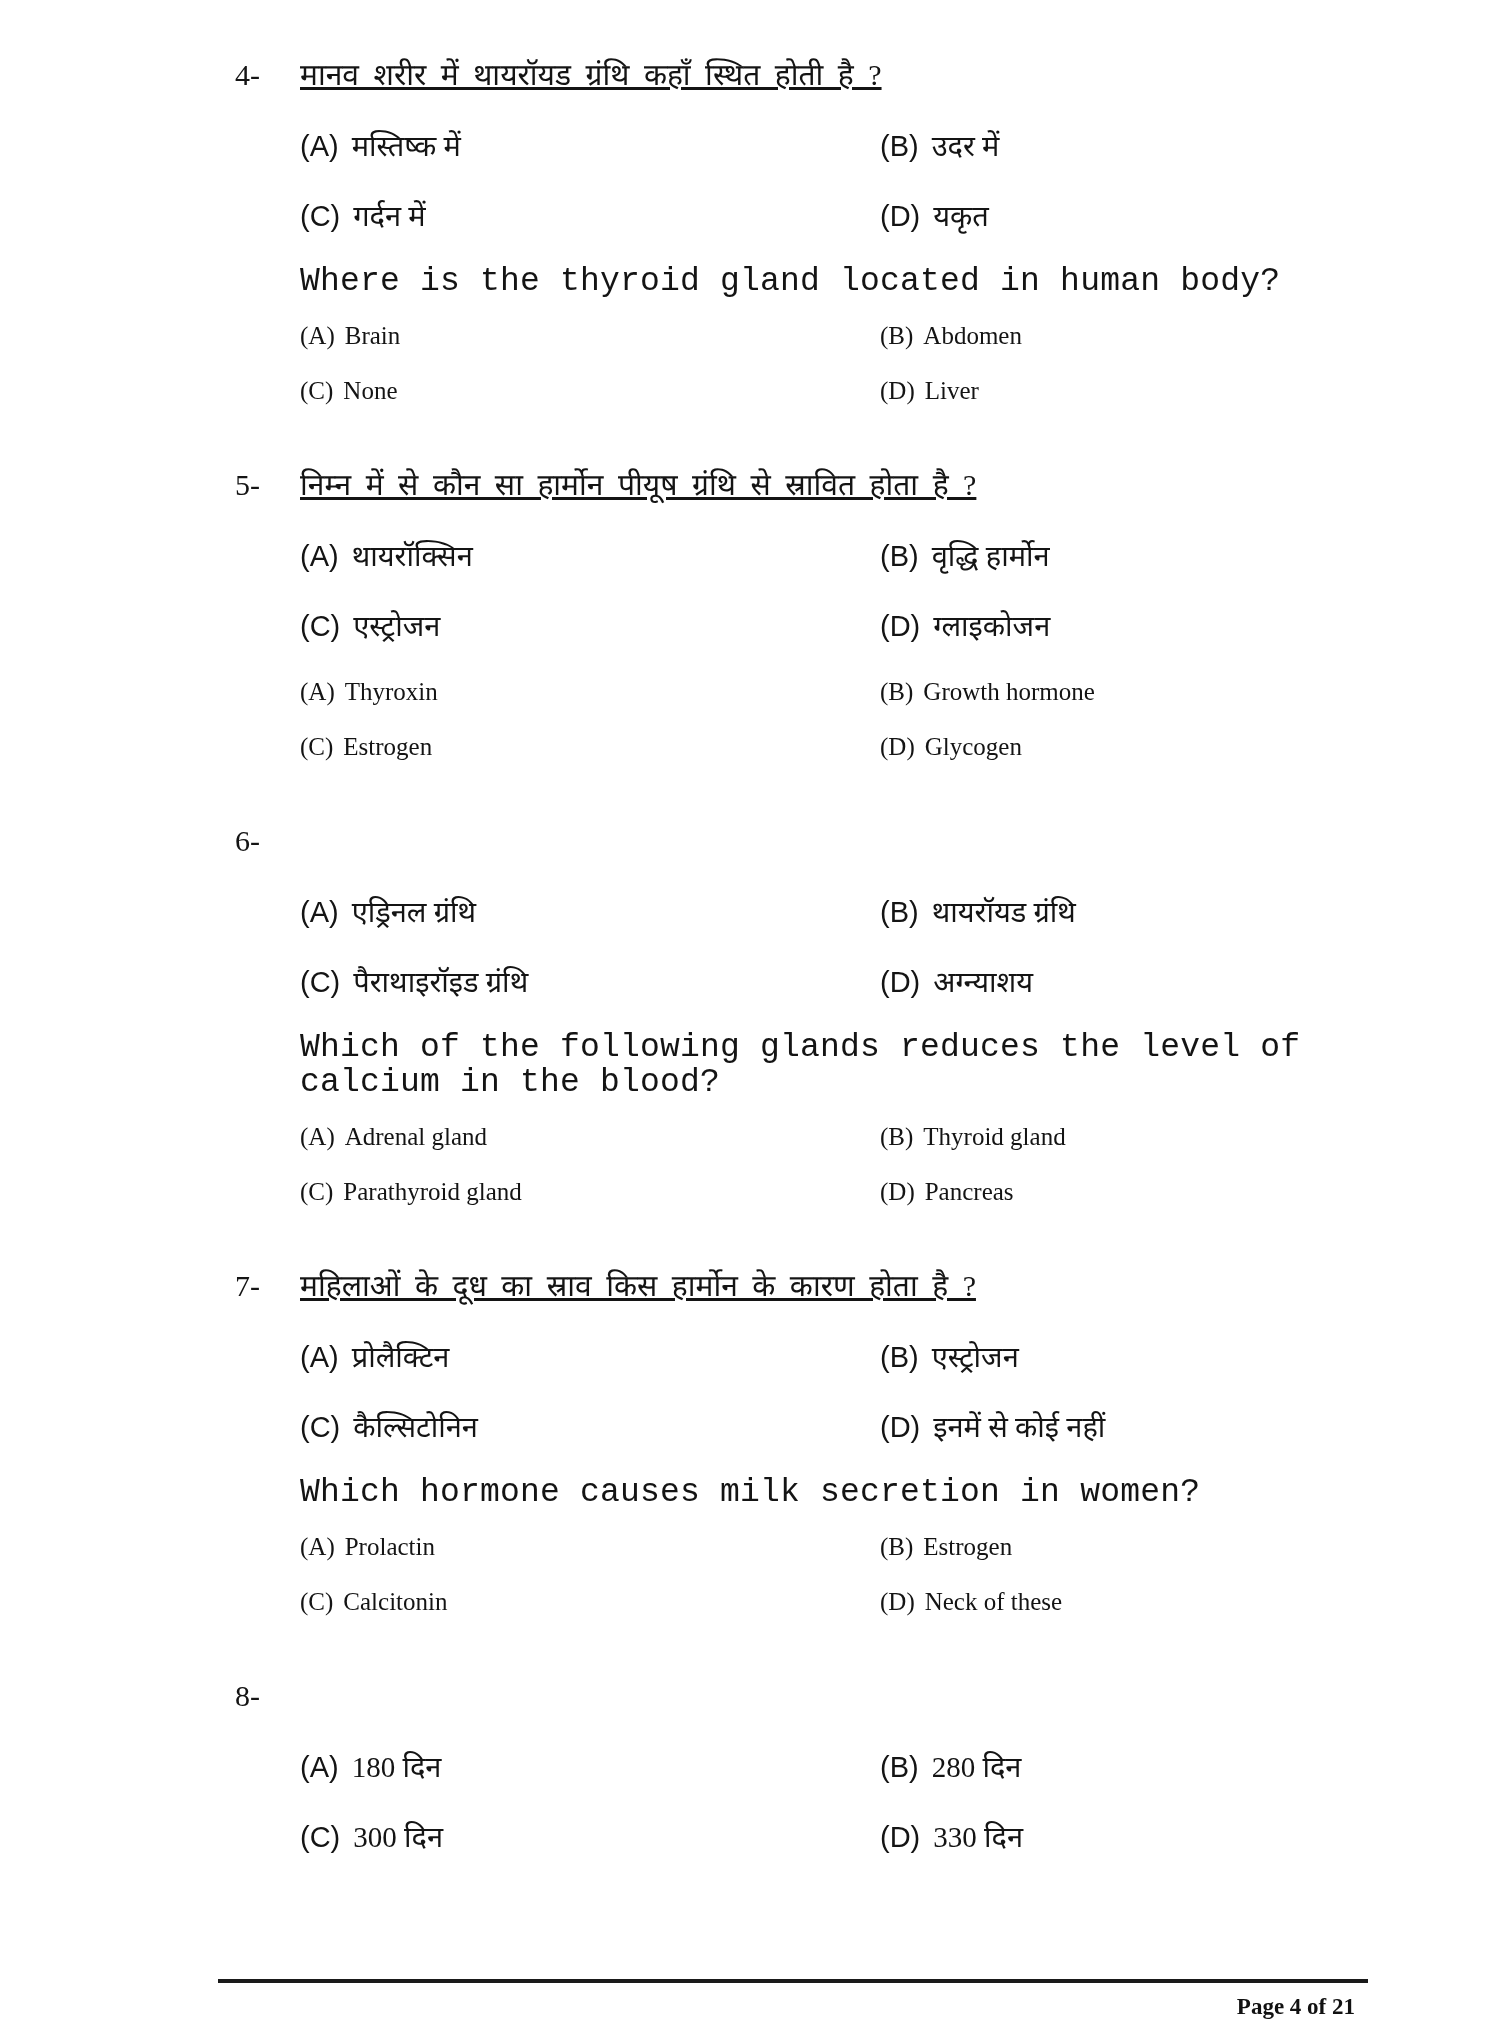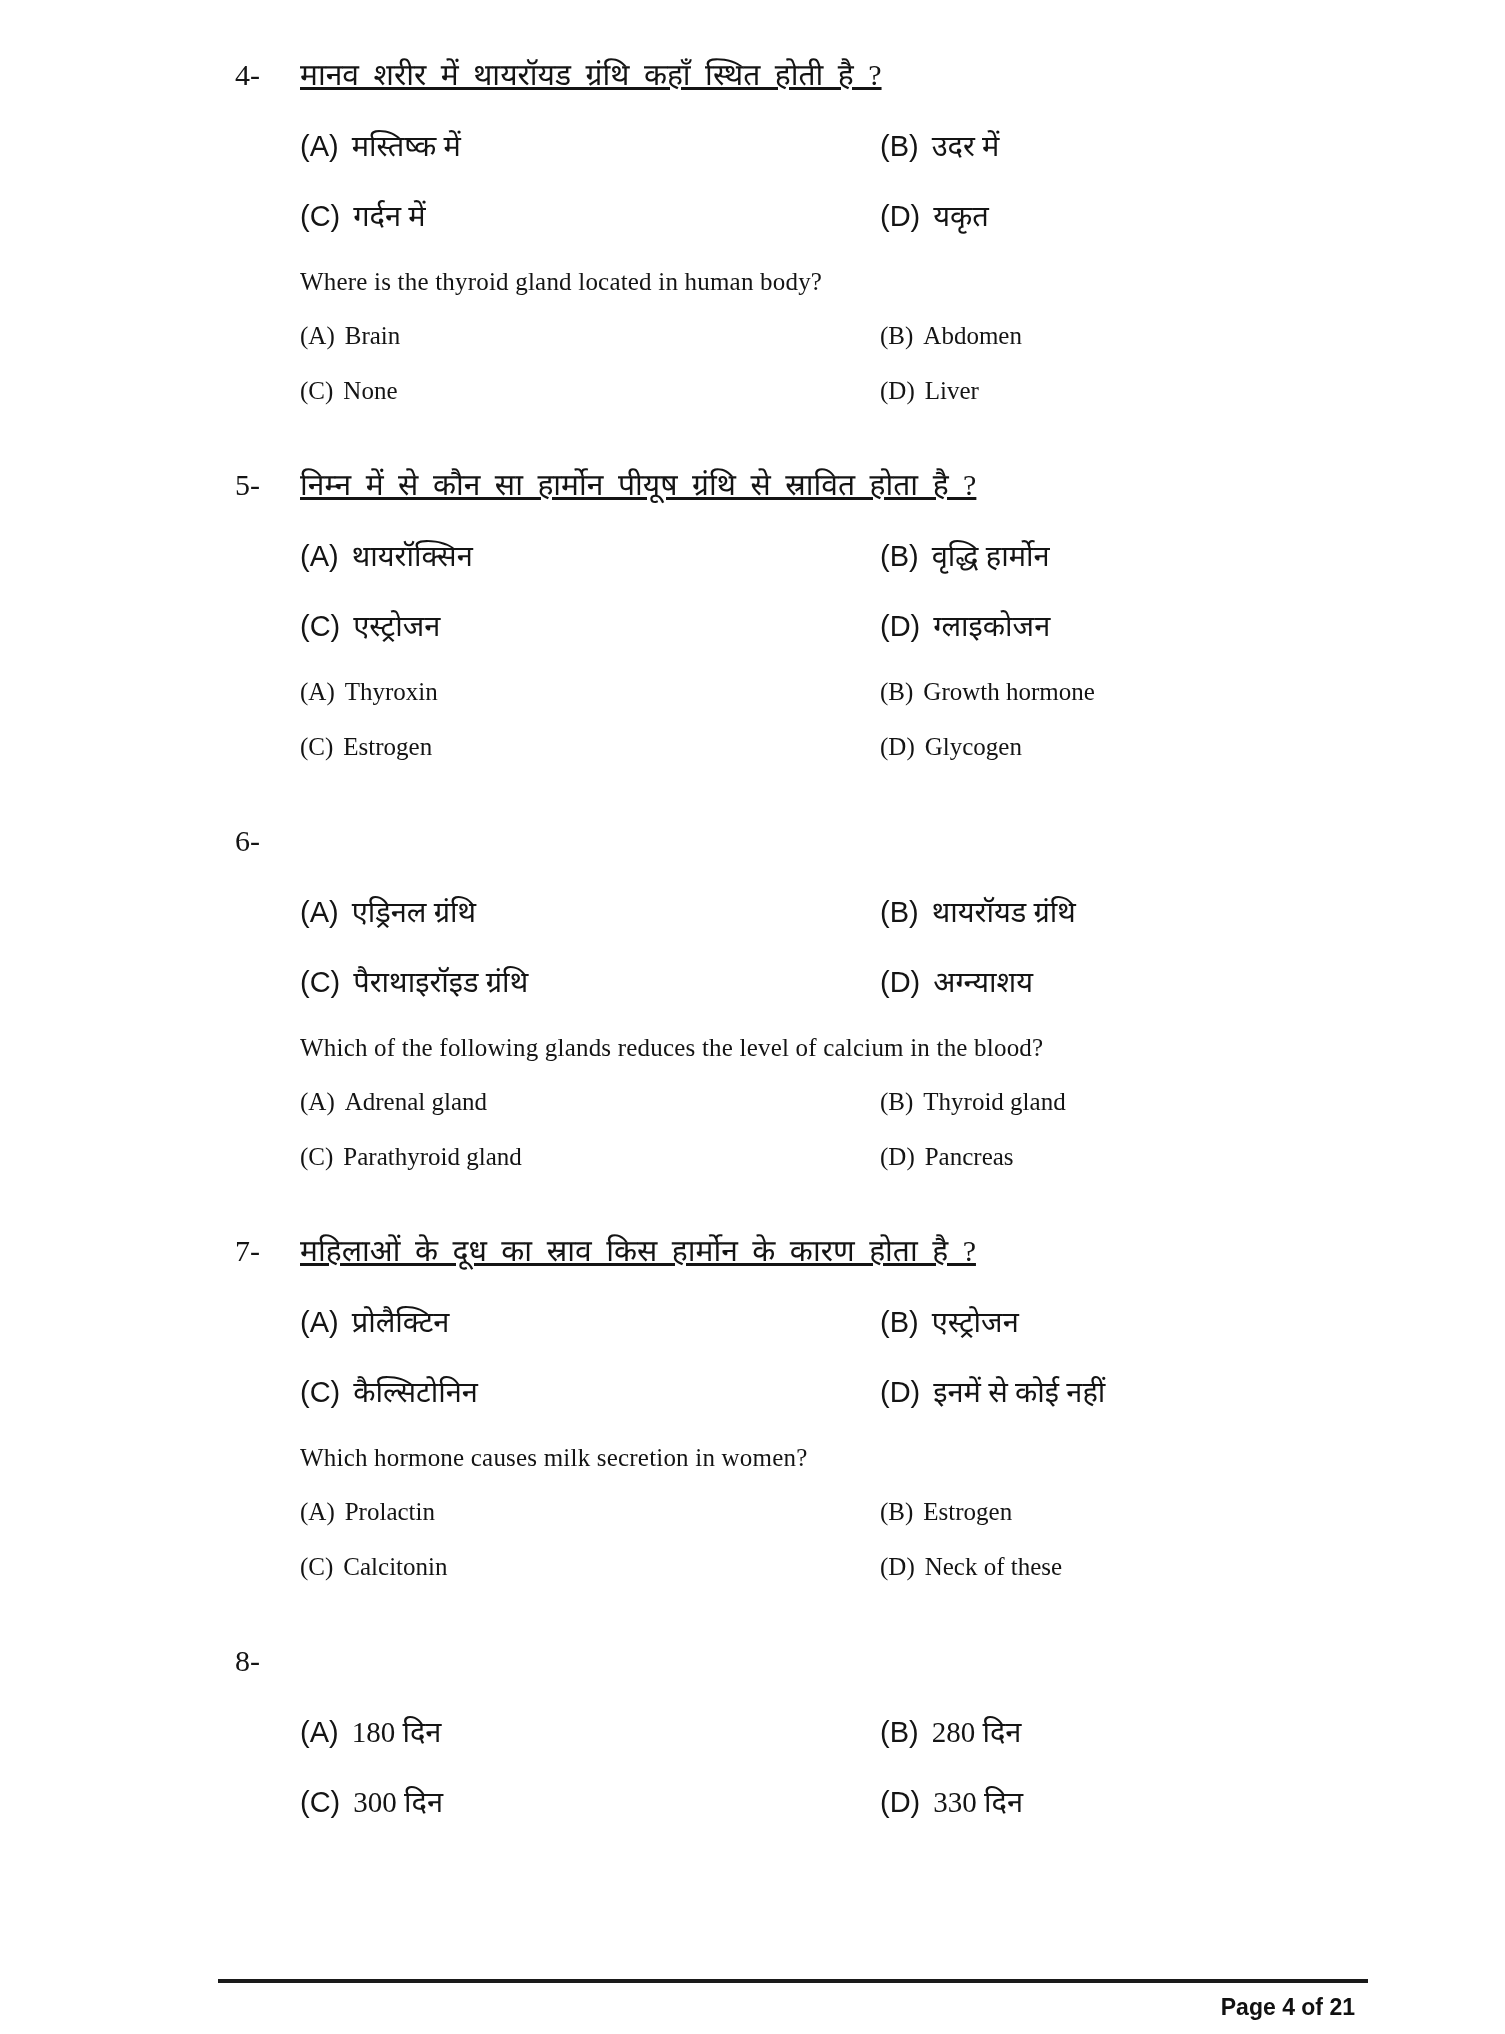--- a/index.html
+++ b/index.html
@@ -53,38 +53,39 @@
     margin-right: 13px;
   }
   .opts.en .opt {
     margin-bottom: 20px;
     font-size: 25px;
     line-height: 35px;
   }
   .opts.en .lbl { margin-right: 10px; }
   .q-en {
     margin-left: 65px;
-    font-size: 25px;
+    font-size: 33px;
     line-height: 35px;
     margin-bottom: 19px;
     letter-spacing: 0.2px;
+    font-family: Liberation Mono, monospace;
   }
   .footer-rule {
     position: absolute;
     left: 218px;
     top: 1979px;
     width: 1150px;
     height: 4px;
     background: #1a1a1a;
   }
   .footer-page {
     position: absolute;
     top: 1994px;
     right: 150px;
-    font-family: Liberation Sans, sans-serif;
+    font-family: Liberation Serif, serif;
     font-size: 23px;
     font-weight: 600;
     color: #111;
   }
 </style>
 </head>
 <body>
 
 <div class="page">
   <div class="content">

